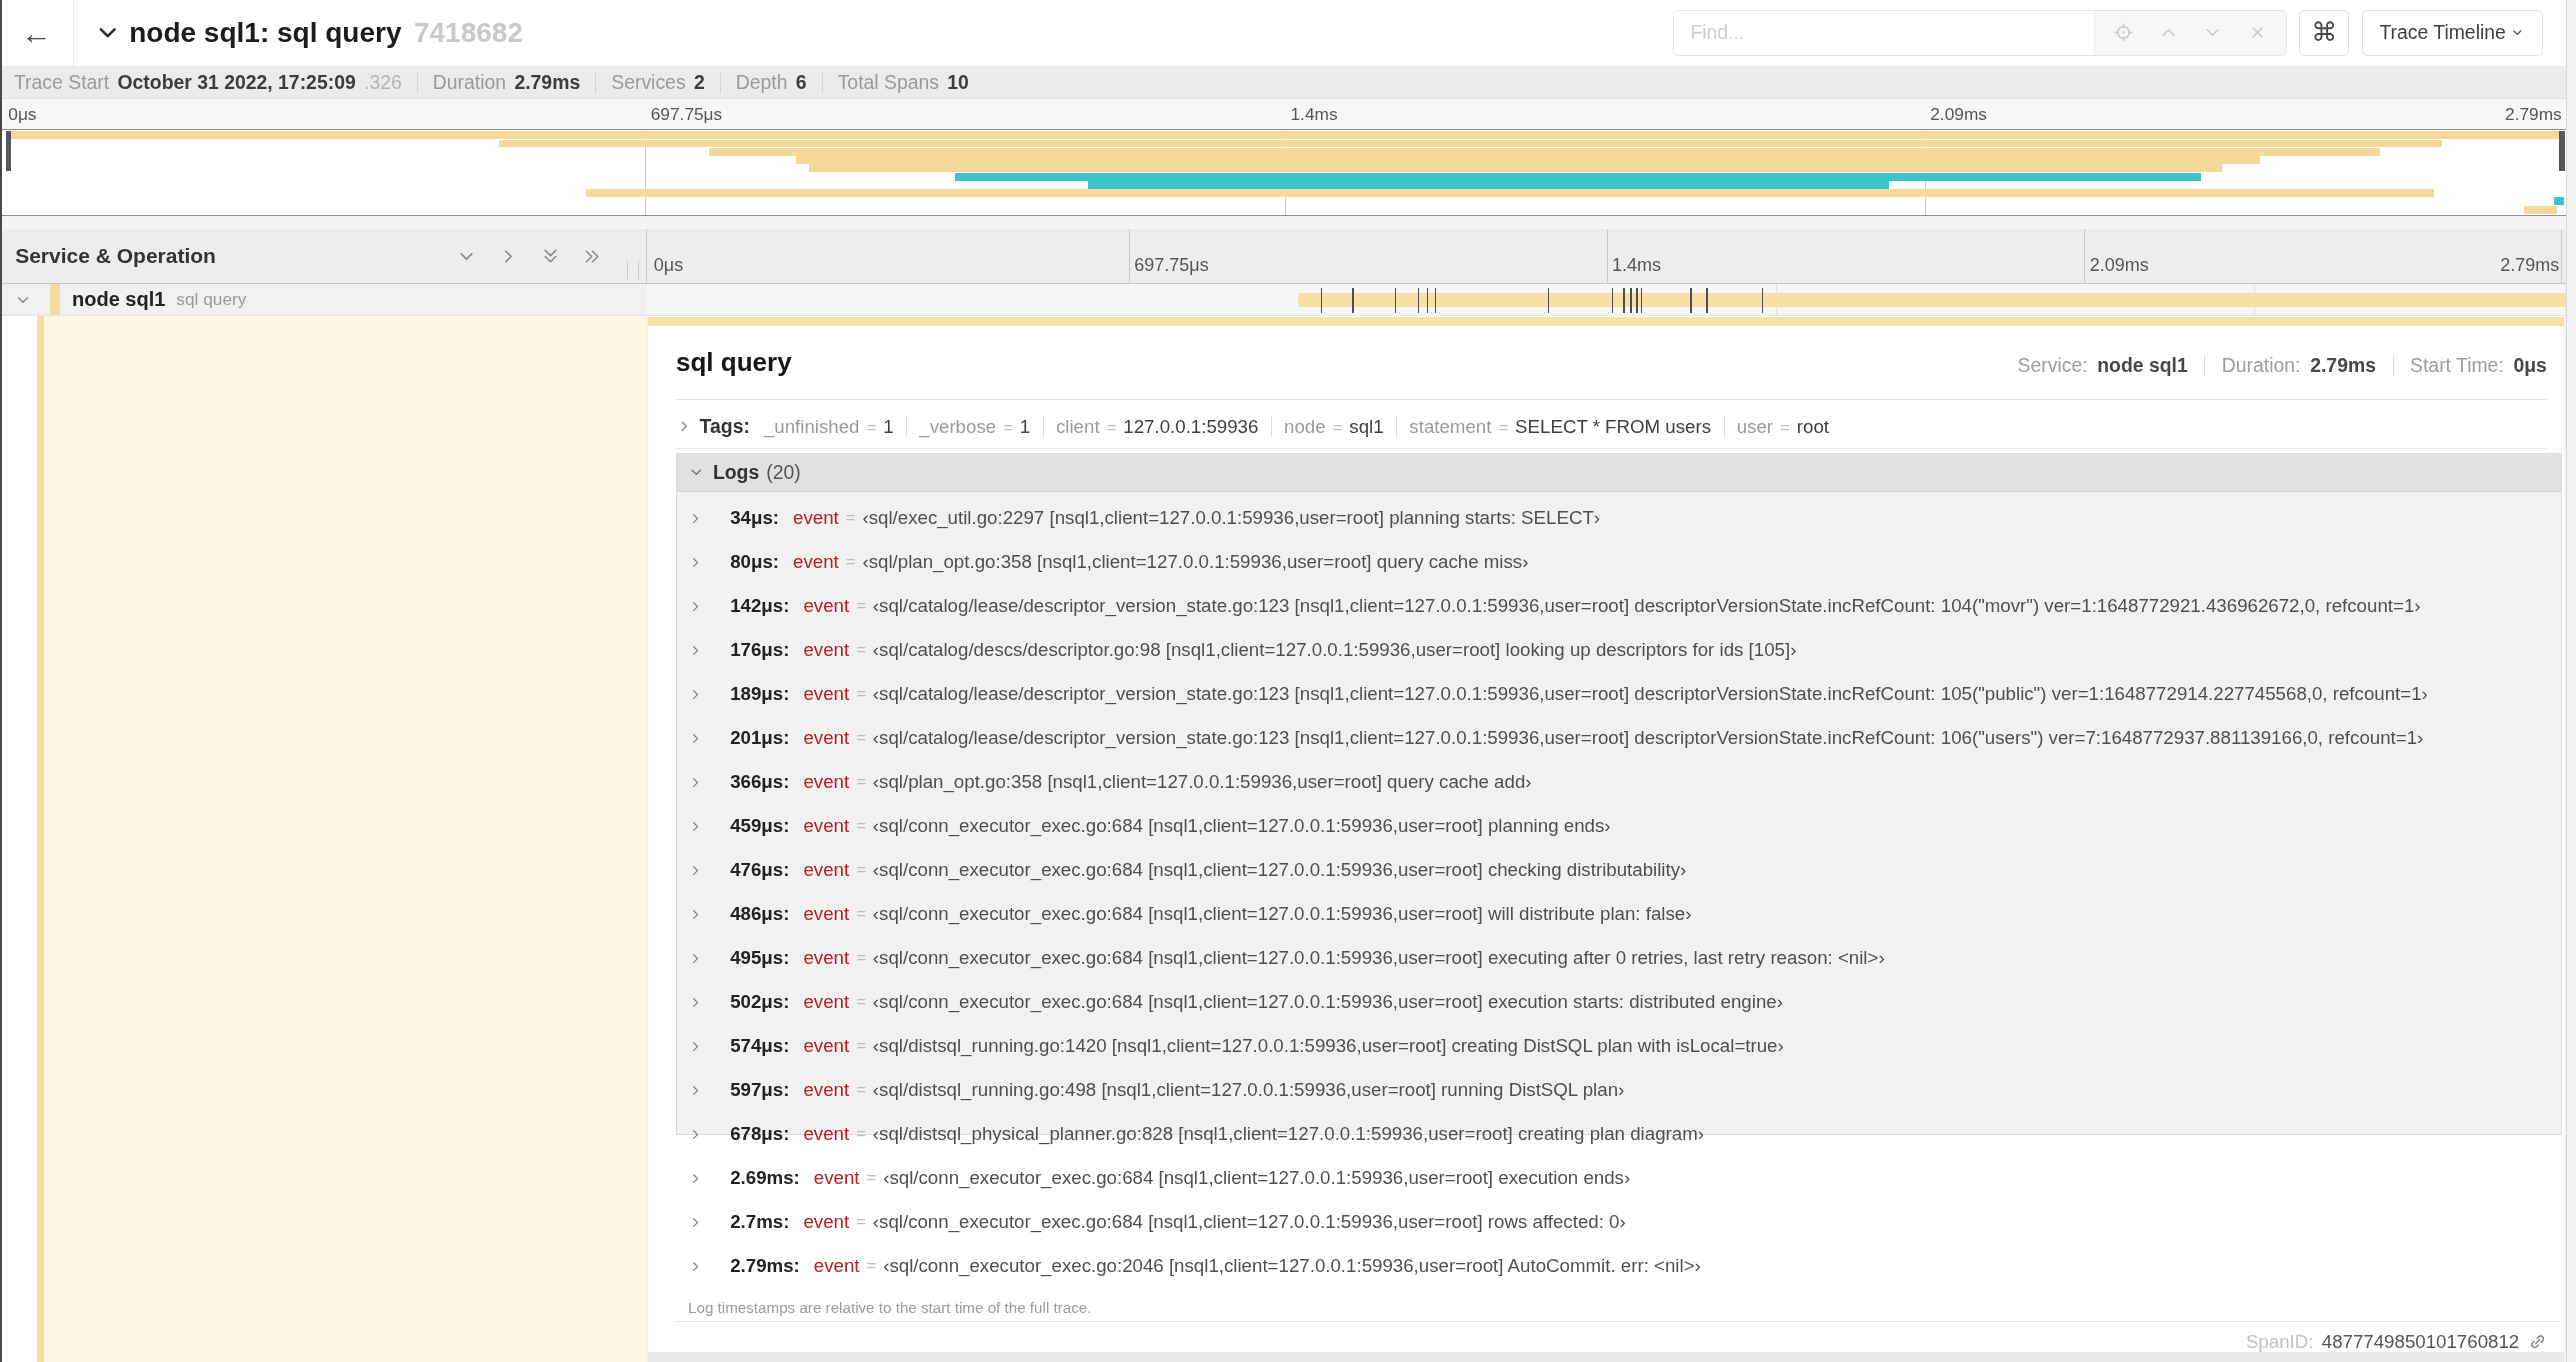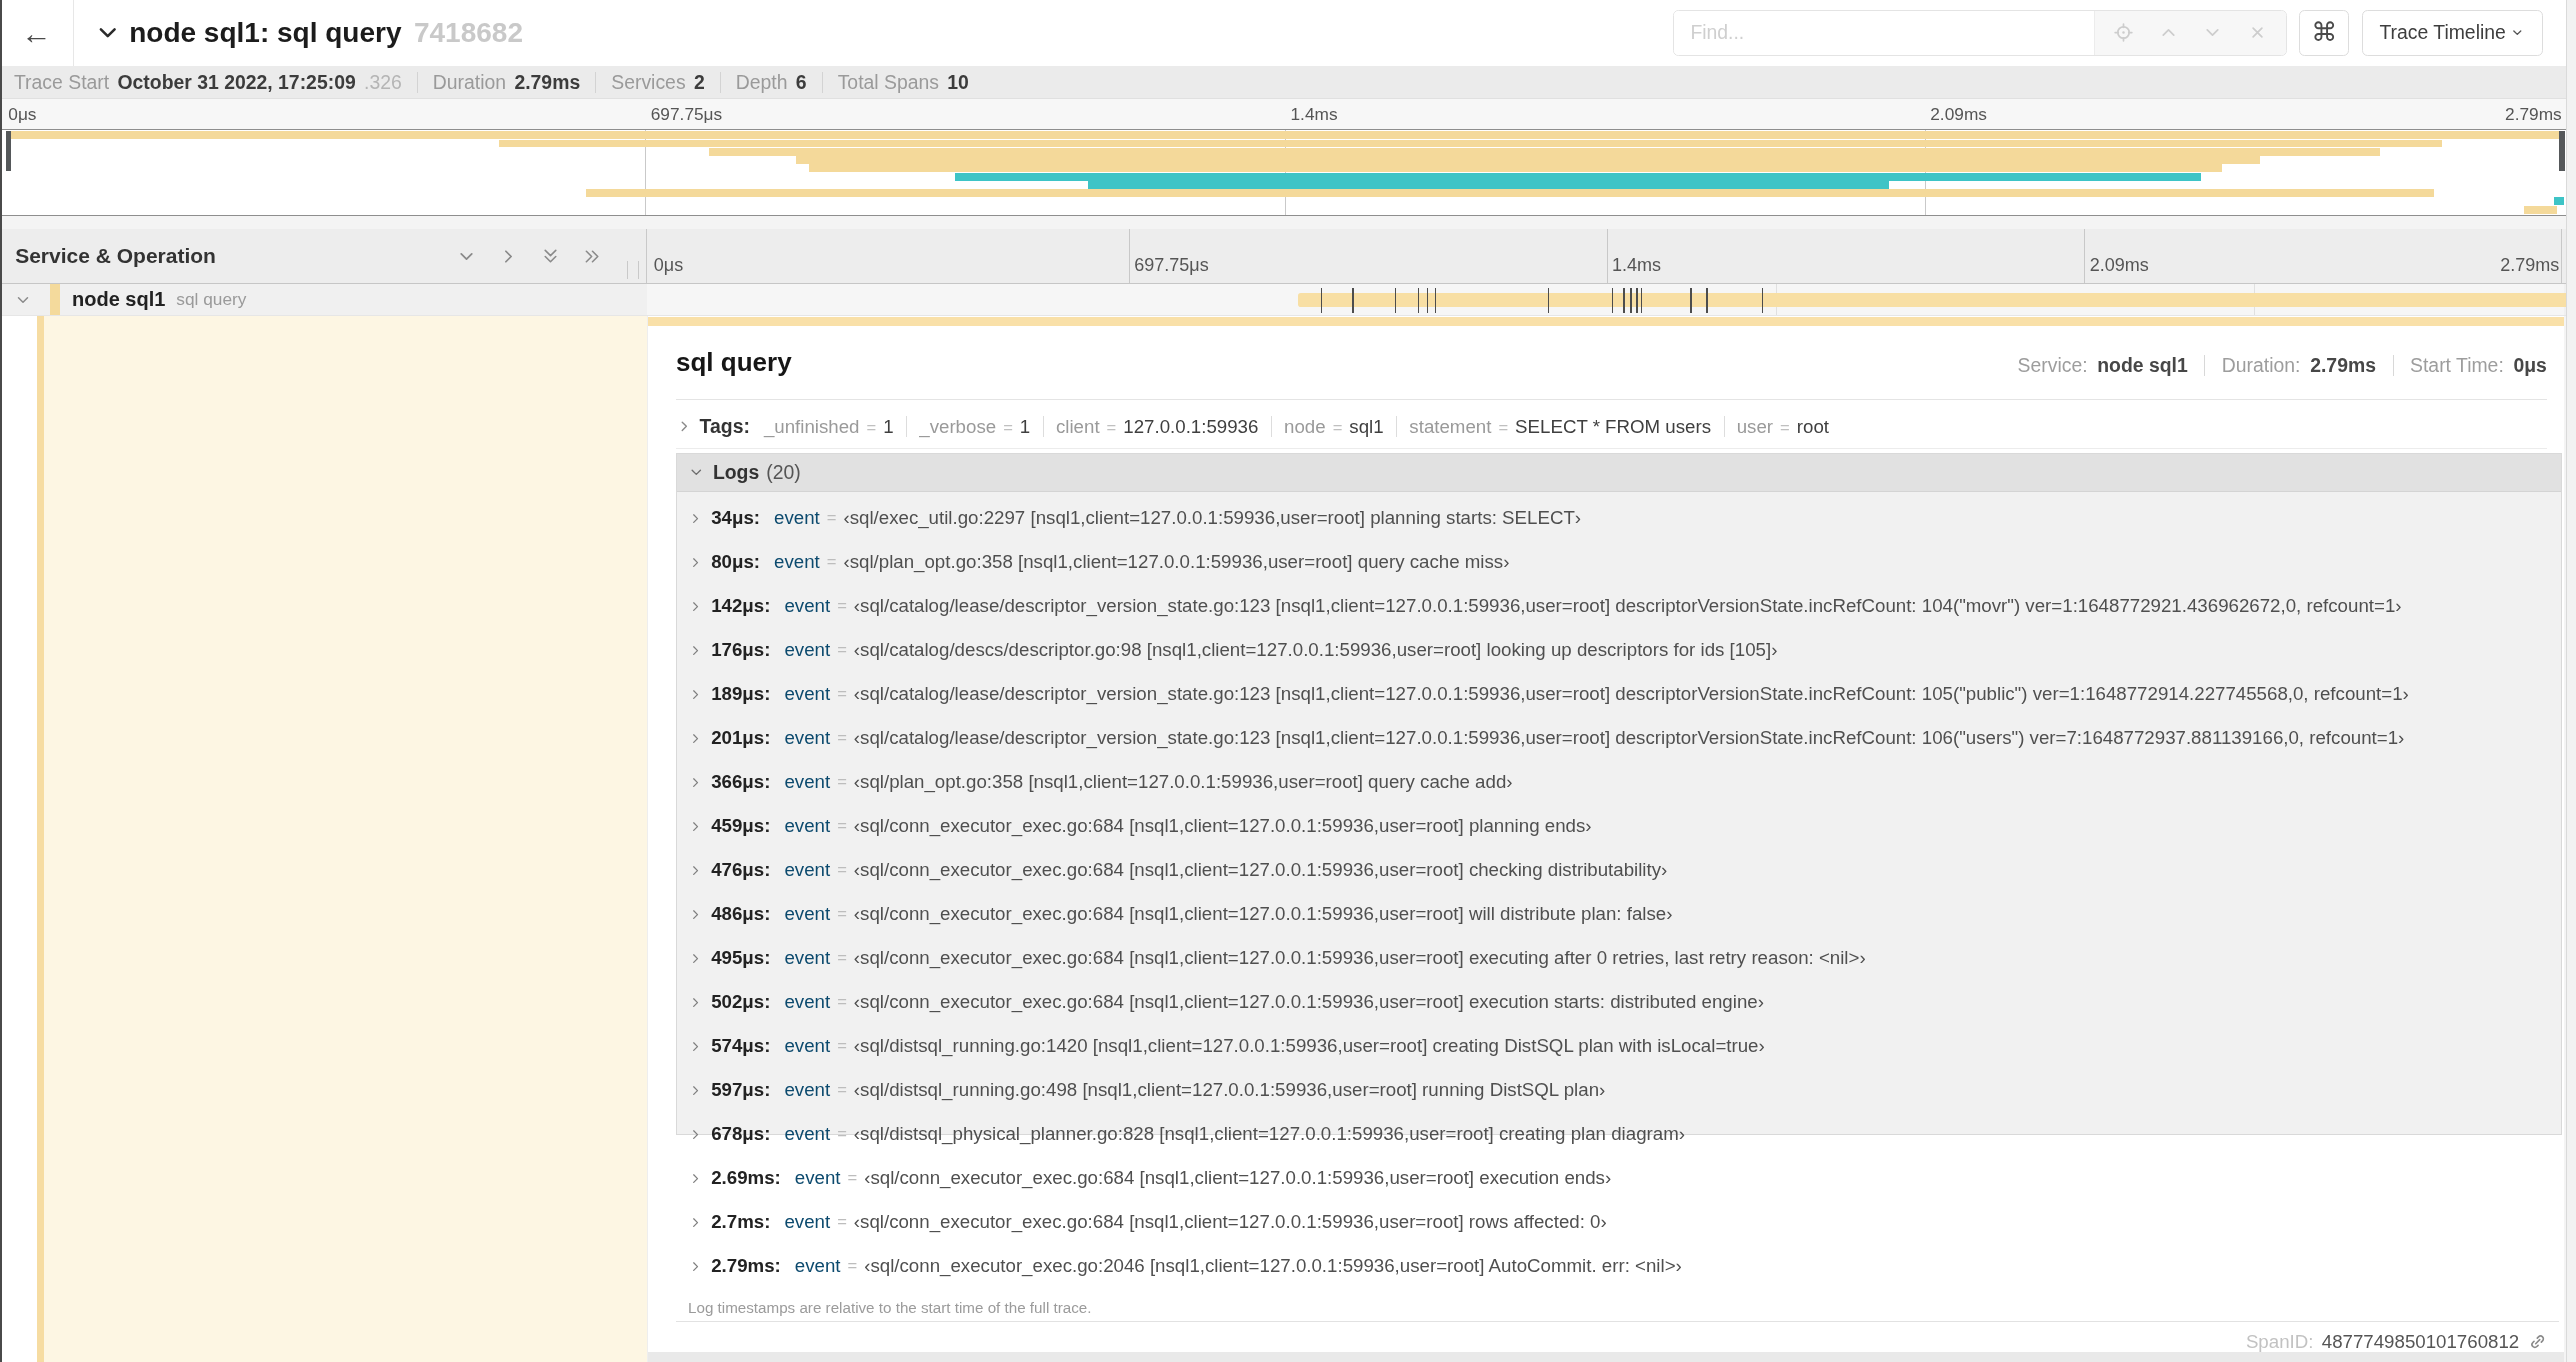--- a/index.html
+++ b/index.html
@@ -87,22 +87,22 @@
   .tag-sep{width:0.7px;height:21px;background:#ddd;margin:0 5.5px;align-self:center;}
 
   .logs-block{position:absolute;left:28px;right:2px;top:137px;height:682px;background:#f1f1f1;border:0.7px solid #d9d9d9;box-sizing:border-box;}
   .logs-header{height:37px;background:#e1e1e1;border-bottom:0.7px solid #d4d4d4;display:flex;align-items:center;padding-left:11px;cursor:pointer;}
   .logs-chevron{width:16.6px;height:16.6px;color:#6e6e6e;}
   .logs-title{font-size:19.4px;font-weight:bold;color:#333;margin-left:8.3px;}
   .logs-count{font-size:19.4px;color:#555;margin-left:7px;}
   .logs-rows{padding-top:4.2px;}
   .log-row{height:44px;display:flex;align-items:center;padding-left:11px;cursor:pointer;white-space:nowrap;overflow:hidden;}
   .log-chev{width:15.2px;height:15.2px;color:#7e7e7e;flex:none;}
-  .log-time{font-size:18.7px;font-weight:bold;color:#222;margin-left:8px;}
-  .log-key{font-size:18.7px;color:#0c4a6e;margin-left:14px;}
+  .log-time{font-size:18.7px;font-weight:bold;color:#222;margin-left:27px;}
+  .log-key{font-size:18.7px;color:#b91c1c;margin-left:14px;}
   .log-eq{font-size:16.6px;color:#bdbdbd;margin:0 7px;}
   .log-val{font-size:18.7px;color:#4f4f4f;}
   .logs-note{font-size:15.2px;color:#9b9b9b;padding:11px 0 0 11px;}
 
   .bottom-divider{position:absolute;left:28px;right:4.2px;top:1005px;height:0.7px;background:#e2e2e2;}
   .spanid-row{position:absolute;right:16.6px;top:1012px;height:28px;display:flex;align-items:center;gap:8.3px;font-size:18.7px;}
   .spanid-label{color:#c2c2c2;}
   .spanid-value{color:#555;}
   .link-icon{width:19.4px;height:19.4px;color:#8a8a8a;cursor:pointer;}
   .bottom-strip{position:absolute;left:0;right:0;top:1036px;bottom:0;background:#e9e9e9;}

